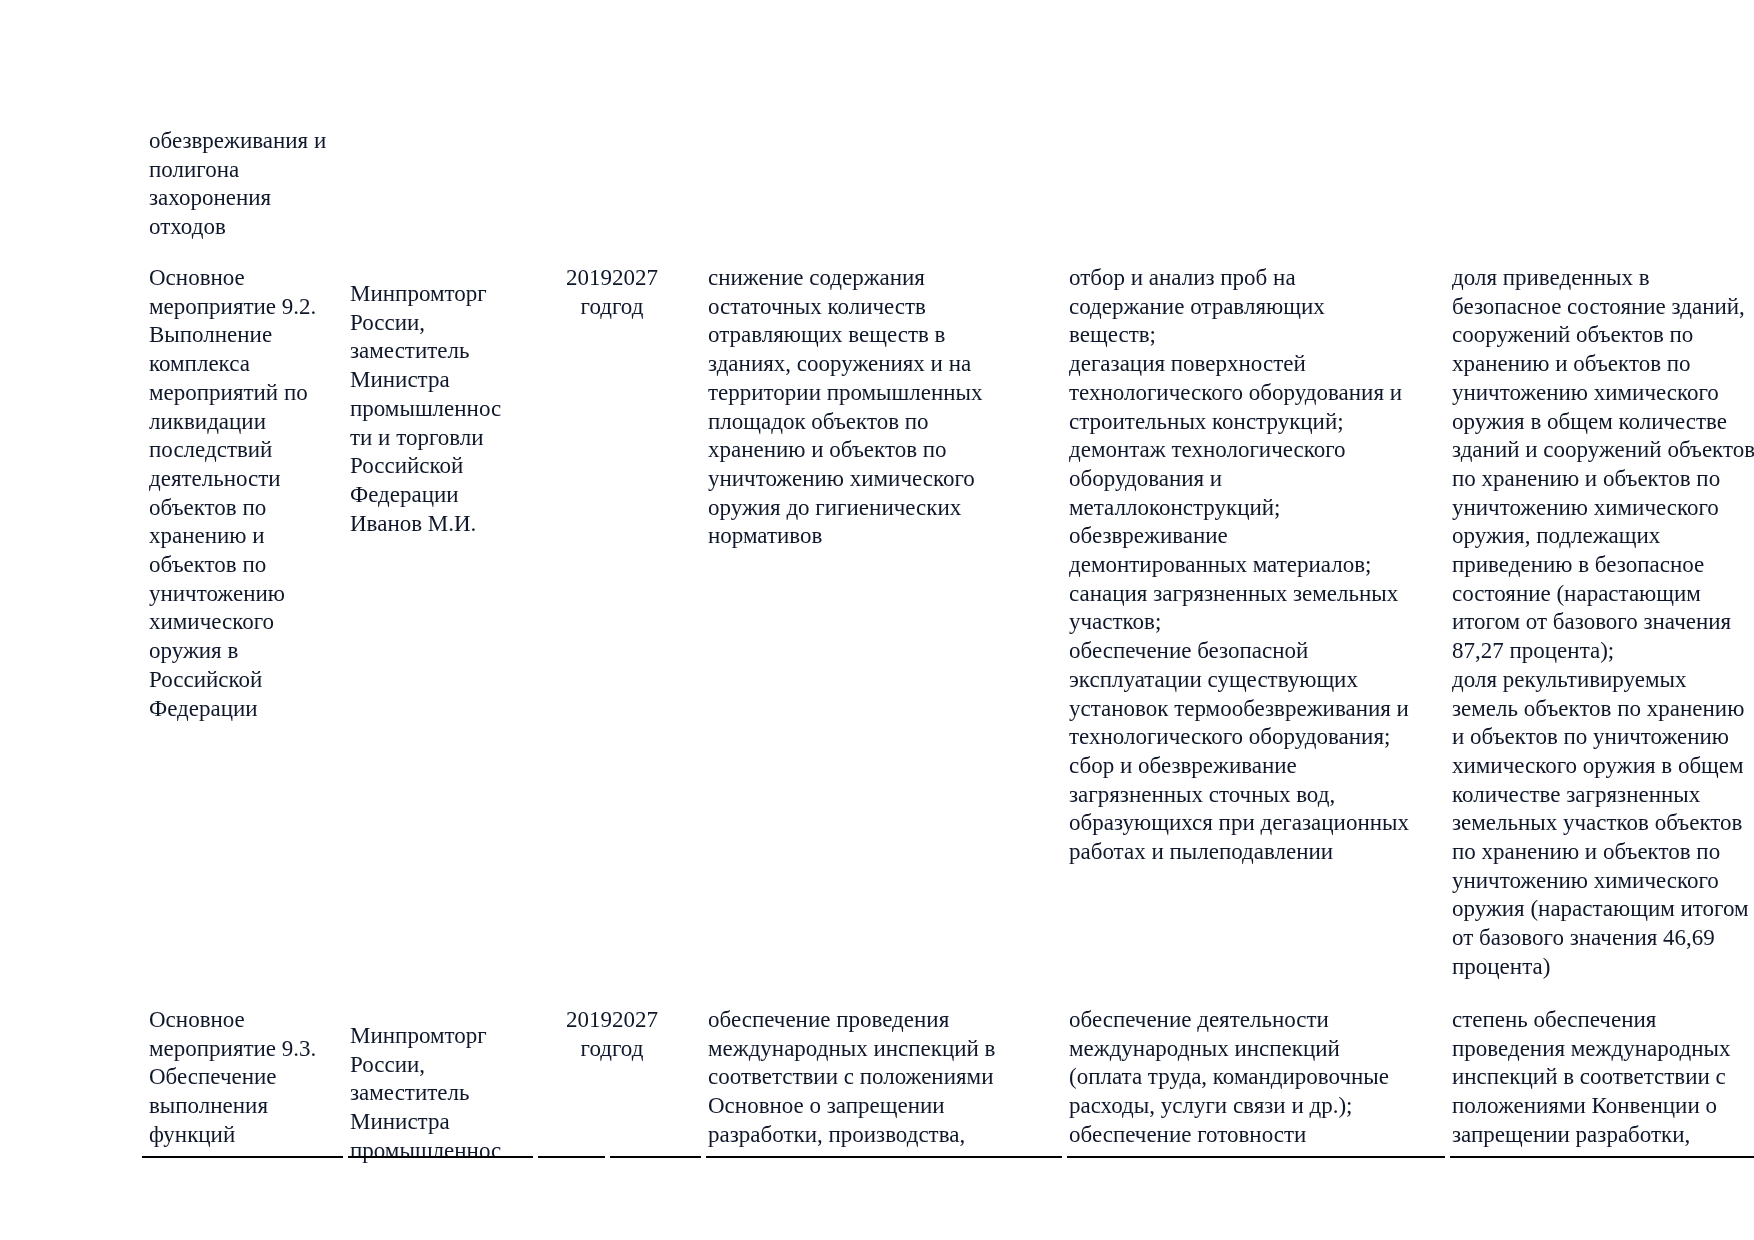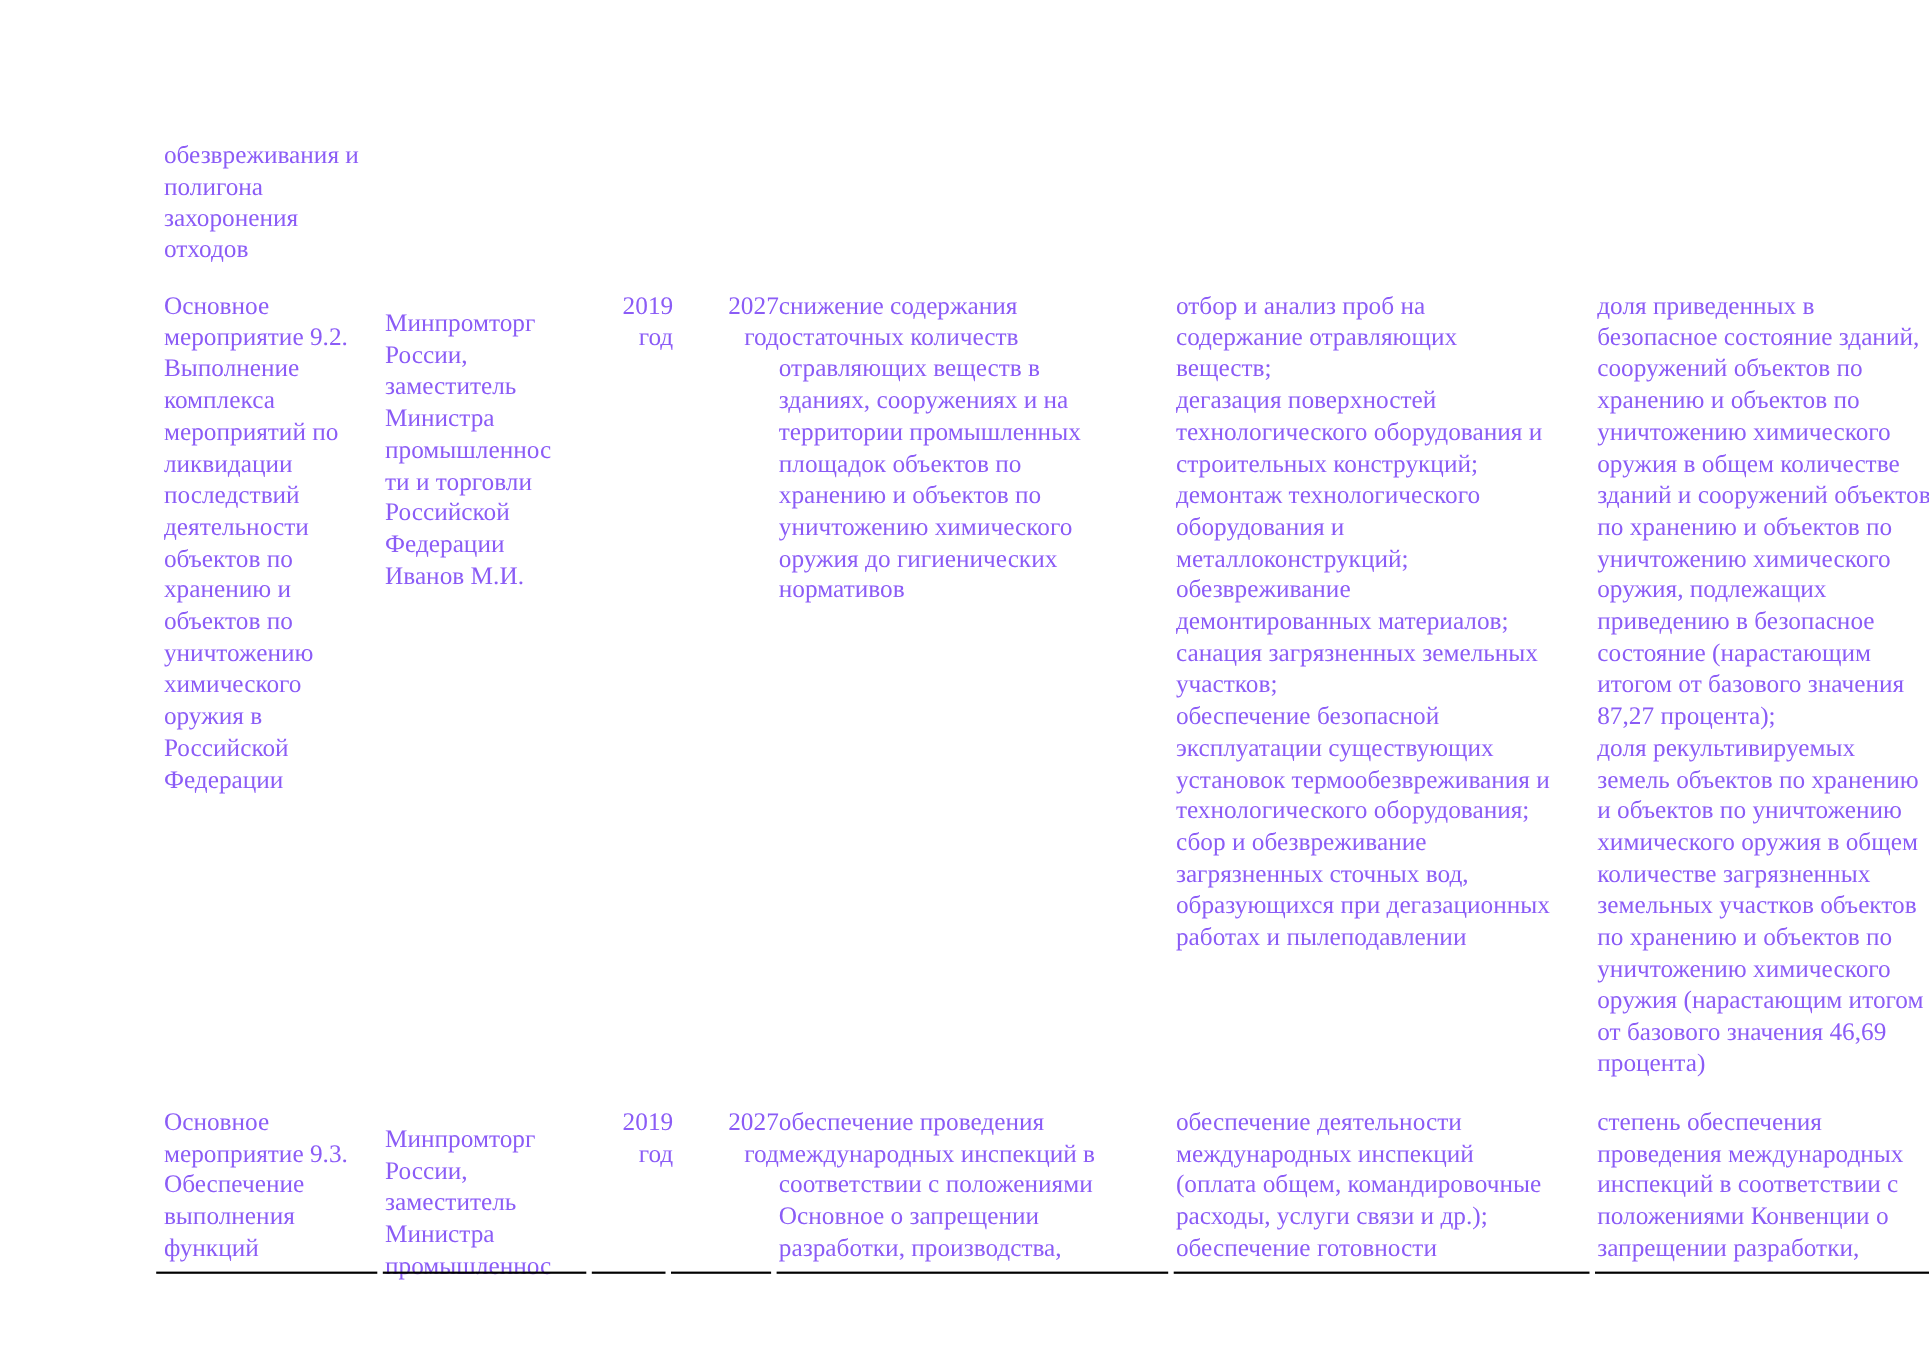--- a/index.html
+++ b/index.html
@@ -6,40 +6,40 @@
     margin: 0;
     padding: 0;
     background: #ffffff;
   }
   .page {
     position: relative;
     width: 1754px;
     height: 1240px;
     overflow: hidden;
     background: #ffffff;
-    color: #8b5cf6;
+    color: #0f172a;
     font-family: "Liberation Serif", "DejaVu Serif", serif;
     font-size: 23px;
     line-height: 28.7px;
   }
   .trow {
     position: absolute;
     left: 149px;
     display: flex;
     align-items: flex-start;
   }
   .cell {
     flex: 0 0 auto;
     white-space: pre-line;
     text-align: left;
   }
   .c1 { width: 201px; }
   .c2 { width: 190px; margin-top: 16px; }
   .c3 { width: 72px;  text-align: right; }
-  .c4 { width: 96px;  text-align: right; }
+  .c4 { width: 96px;  text-align: left; }
   .c5 { width: 361px; }
   .c6 { width: 383px; }
   .c7 { width: 400px; }
   .r1 { top: 127px; }
   .r2 { top: 264px; }
   .r3 { top: 1006px; }
   .bottom-rule {
     position: absolute;
     top: 1156px;
     left: 142px;
@@ -174,21 +174,21 @@
 год</div>
     <div class="cell c4">2027
 год</div>
     <div class="cell c5">обеспечение проведения
 международных инспекций в
 соответствии с положениями
 Основное о запрещении
 разработки, производства,</div>
     <div class="cell c6">обеспечение деятельности
 международных инспекций
-(оплата общем, командировочные
+(оплата труда, командировочные
 расходы, услуги связи и др.);
 обеспечение готовности</div>
     <div class="cell c7">степень обеспечения
 проведения международных
 инспекций в соответствии с
 положениями Конвенции о
 запрещении разработки,</div>
   </div>
 
   <div class="bottom-rule">

